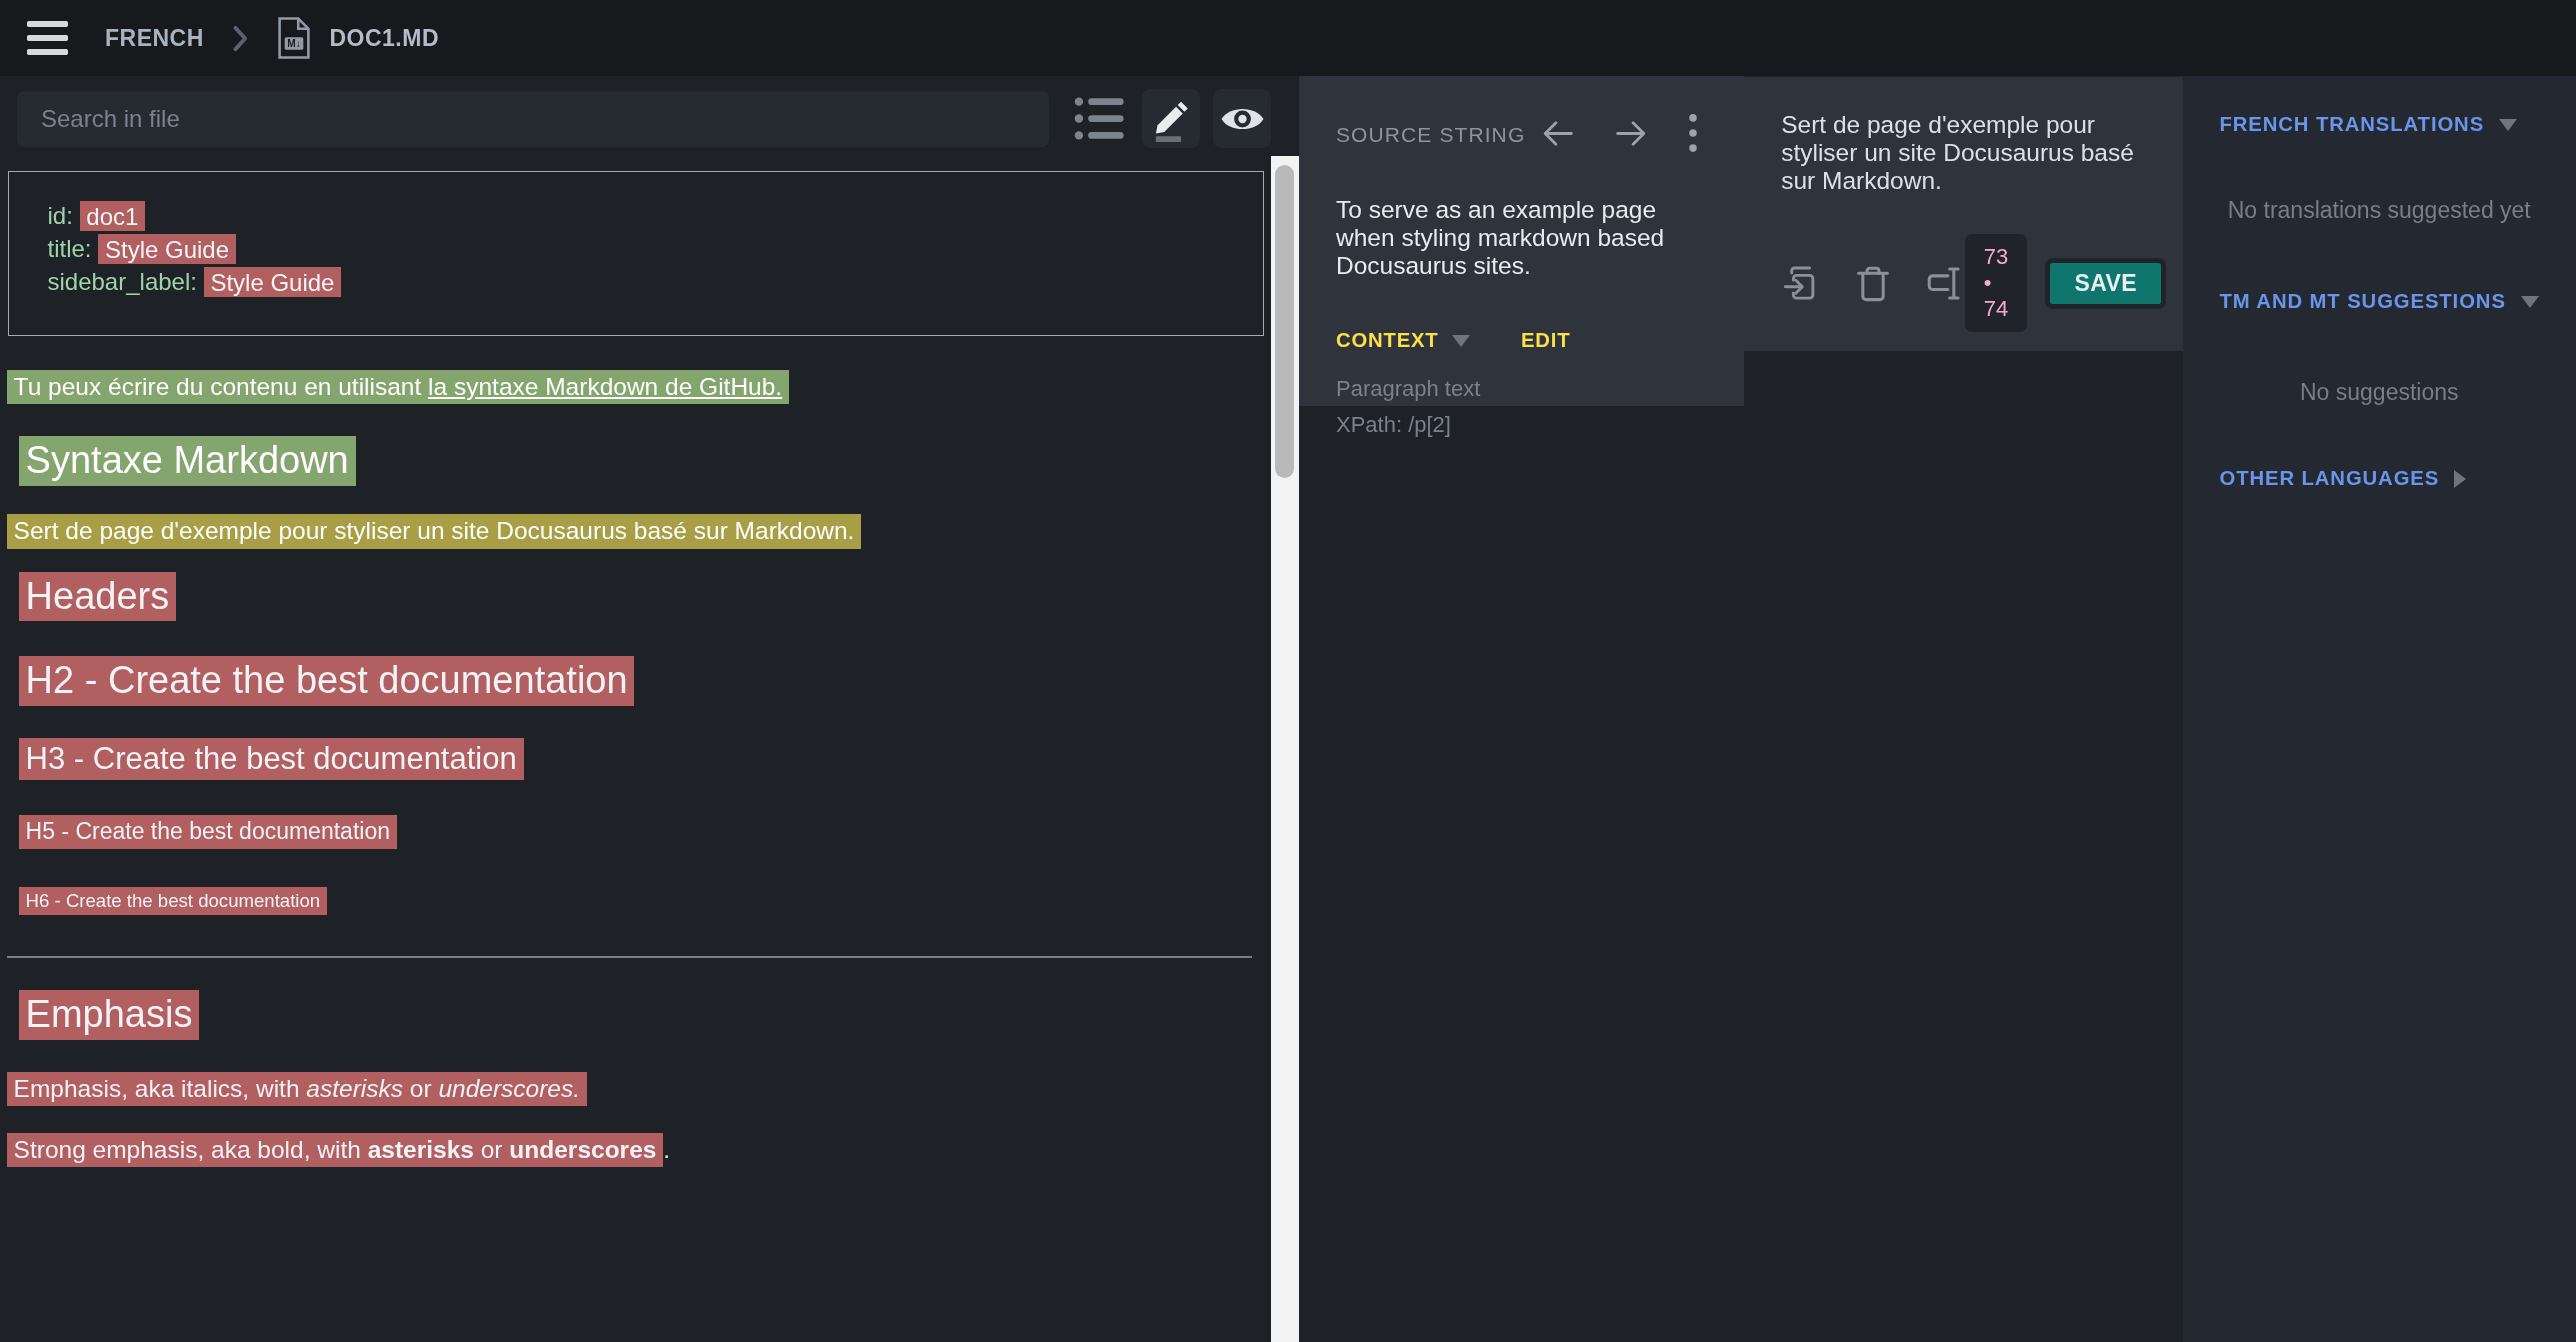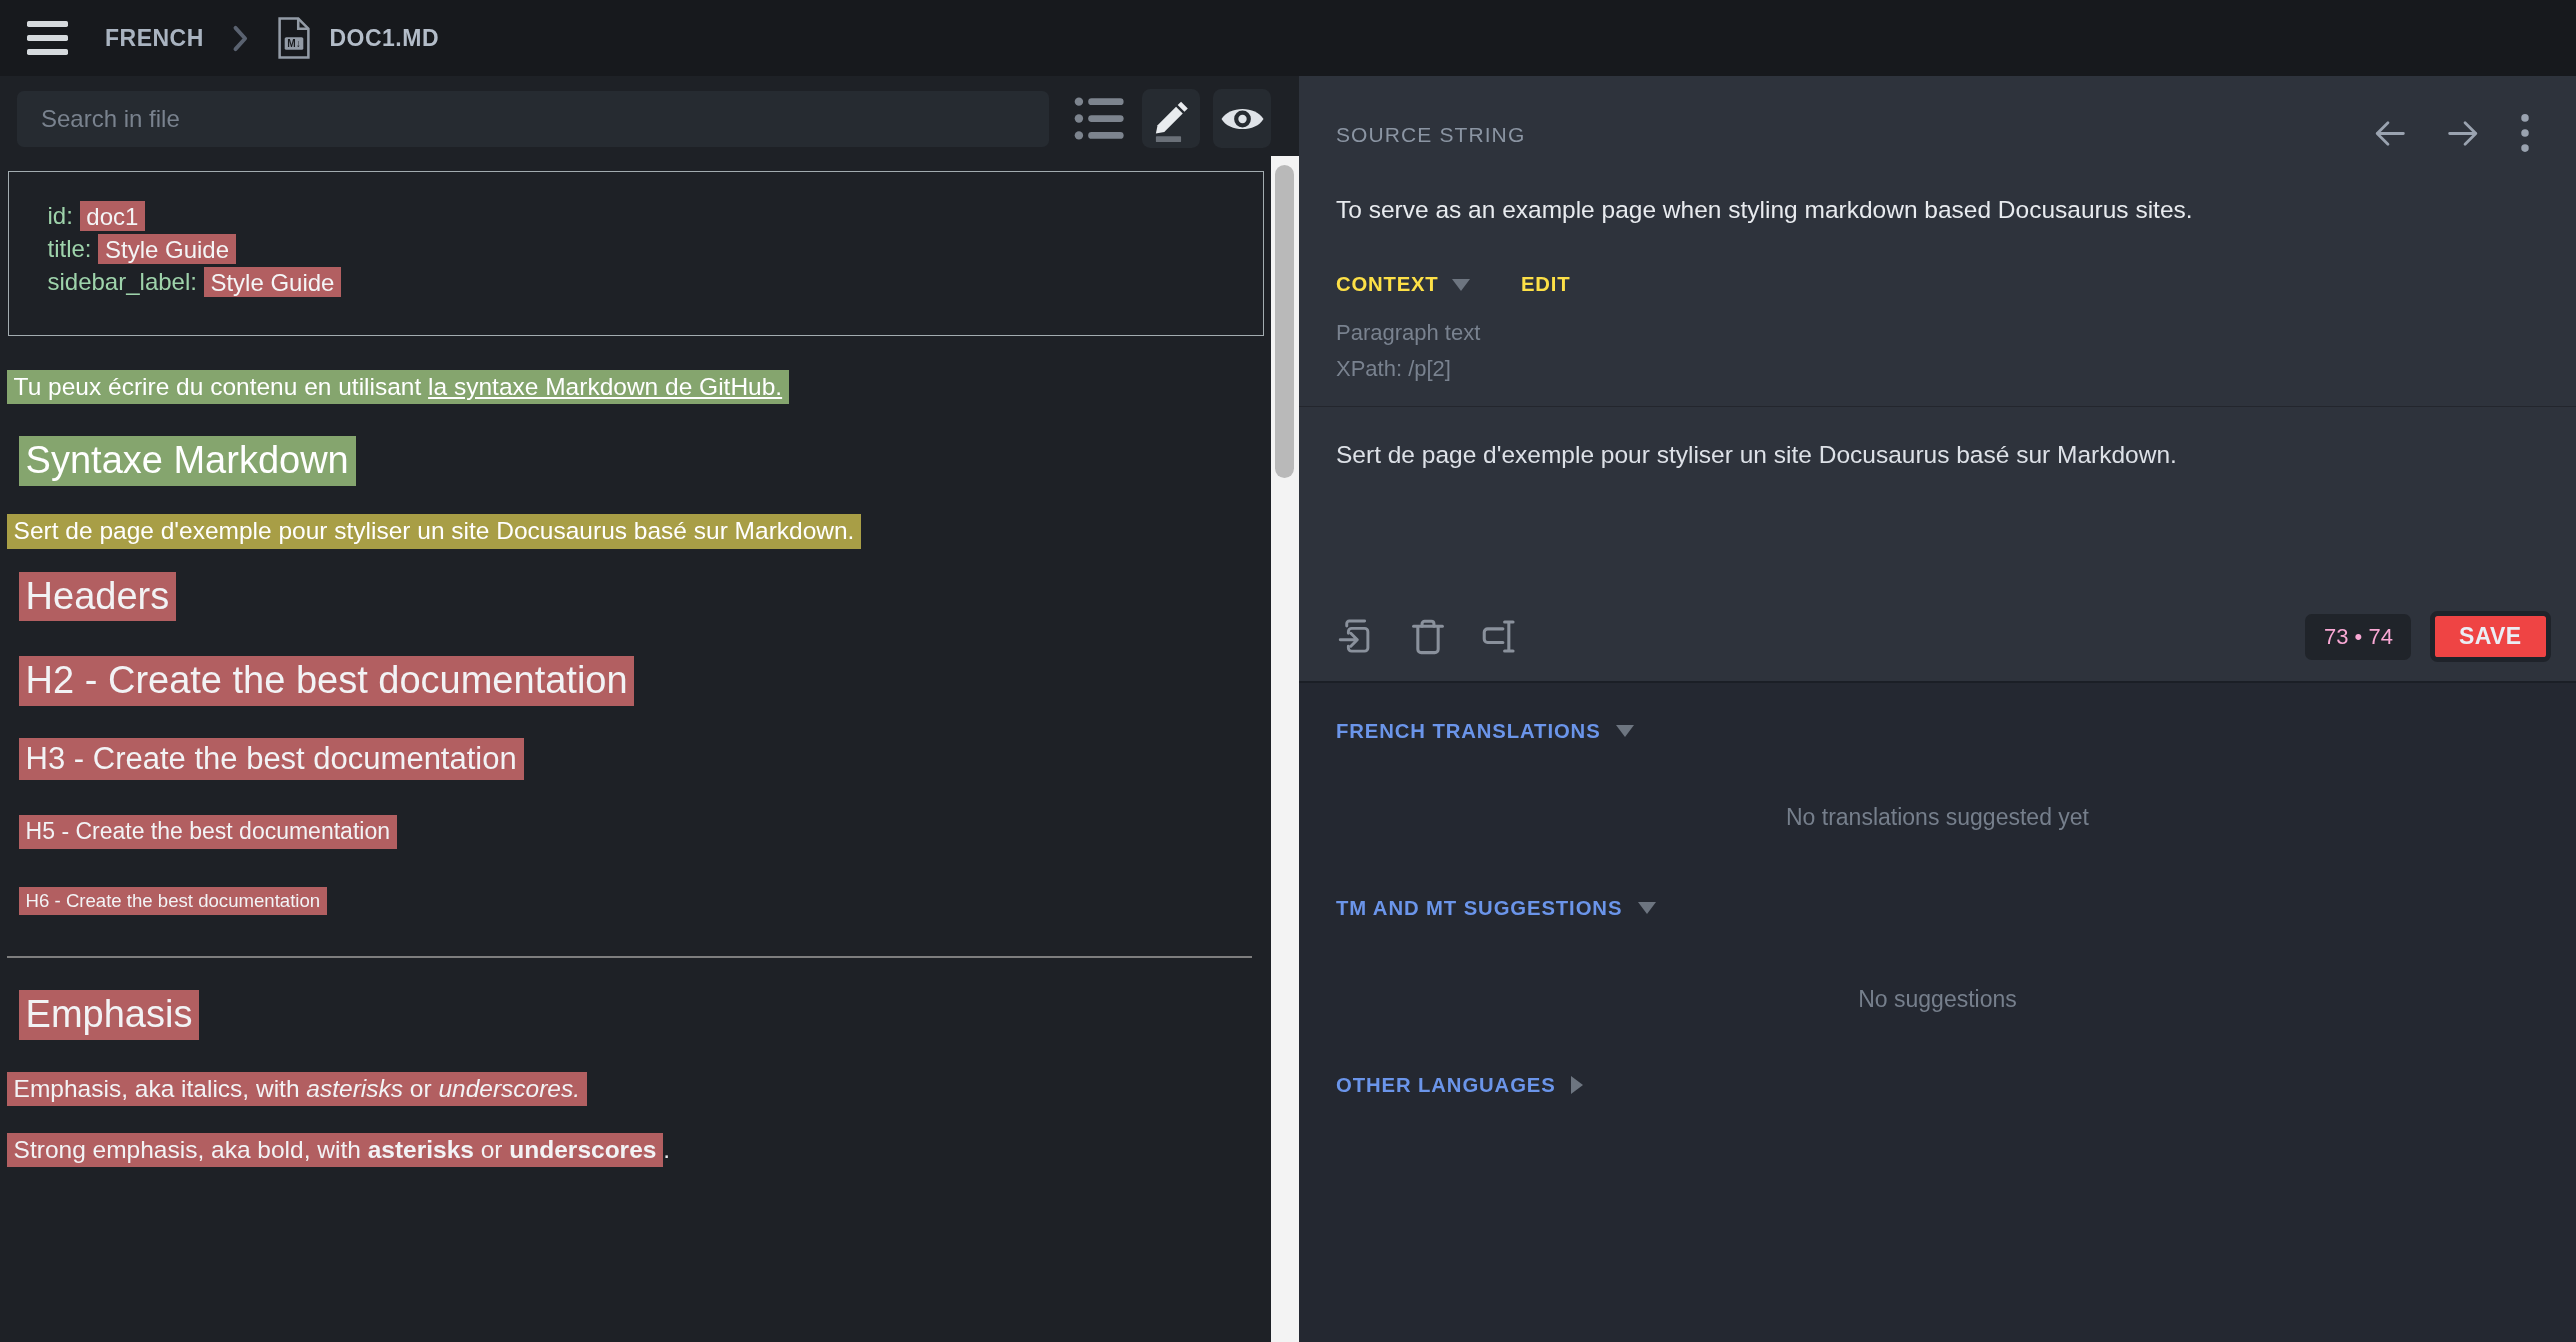--- a/index.html
+++ b/index.html
@@ -68,42 +68,42 @@
   #p-italics    { margin-top:36px; }
   #p-bold       { margin-top:30.5px; }
   .after-hl { color:#e8eaed; }
 
   
   .scroll-strip { width:28px; position:relative; background:#1e2126; }
   .scroll-track { position:absolute; top:80px; bottom:0; left:0; width:28px; background:#f3f3f3; }
   .scroll-thumb { position:absolute; top:8.5px; left:4.2px; width:18.6px; height:313px; background:#b9b9b9; border-radius:10.2px; }
 
   
-  .right-panel { flex:1; display:flex; flex-direction:column; }
+  .right-panel { flex:1; display:flex; flex-direction:row; }
   .rp-top { height:330px; background:#2e333c; padding:0 37px; }
   .rp-head { padding-top:36px; display:flex; align-items:center; }
   .rp-title { font-size:21px; color:#8b95a3; letter-spacing:1.1px; }
   .rp-head-icons { margin-left:auto; display:flex; align-items:center; gap:37px; margin-right:8.5px; }
   .source-text { margin:39px 0 0; font-size:24.5px; color:#e8ebef; }
   .context-row { margin-top:49px; display:flex; align-items:center; gap:51px; }
   .ctx-link { color:#fde047; font-size:20.3px; font-weight:bold; letter-spacing:0.8px; display:flex; align-items:center; gap:13.5px; }
   .tri-down { width:0; height:0; border-left:9.3px solid transparent; border-right:9.3px solid transparent; border-top:12px solid #6d7580; }
   .tri-right { width:0; height:0; border-top:9.3px solid transparent; border-bottom:9.3px solid transparent; border-left:12px solid #6d7580; }
   .ctx-line { margin:24px 0 0; color:#79828f; font-size:22px; }
   .ctx-line + .ctx-line { margin-top:10.2px; }
 
   .rp-mid { height:275px; background:#2e333c; border-top:1.7px solid #23262d; padding:0 37px; position:relative; }
   .translation-text { margin:34px 0 0; font-size:24.5px; color:#dde1e7; cursor:text; }
   .toolbar { position:absolute; left:37px; right:25.4px; bottom:18.6px; display:flex; align-items:center; }
   .tb-icons { display:flex; align-items:center; gap:30.5px; }
   .tb-btn { display:flex; align-items:center; justify-content:center; width:41px; height:41px; }
   .tb-right { margin-left:auto; display:flex; align-items:center; gap:18.6px; }
   .counter { background:#20242a; border-radius:6.8px; padding:10.2px 18.6px; font-size:22px; color:#f9a8d4; }
   .save-btn {
-    background:#ef4444; color:#eaeef5; font-size:23px; font-weight:bold; letter-spacing:0.4px;
+    background:#0f766e; color:#eaeef5; font-size:23px; font-weight:bold; letter-spacing:0.4px;
     padding:7px 24px; border-radius:7.6px; border:5.1px solid #1f232a;
   }
 
   .rp-sep { height:1.7px; background:#1b1f26; }
   .rp-lower { flex:1; background:#242831; padding:0 37px; }
   .sec-head { margin-top:37px; display:flex; align-items:center; gap:15.2px; color:#6b95ea; font-size:20.3px; font-weight:bold; letter-spacing:0.9px; cursor:pointer; width:max-content; }
   .empty-msg { text-align:center; color:#767f8c; font-size:23px; margin:61px 0 0; }
   #sec-tm  { margin-top:66px; }
   #empty-tm { margin-top:66px; }
   #sec-other { margin-top:61px; }

